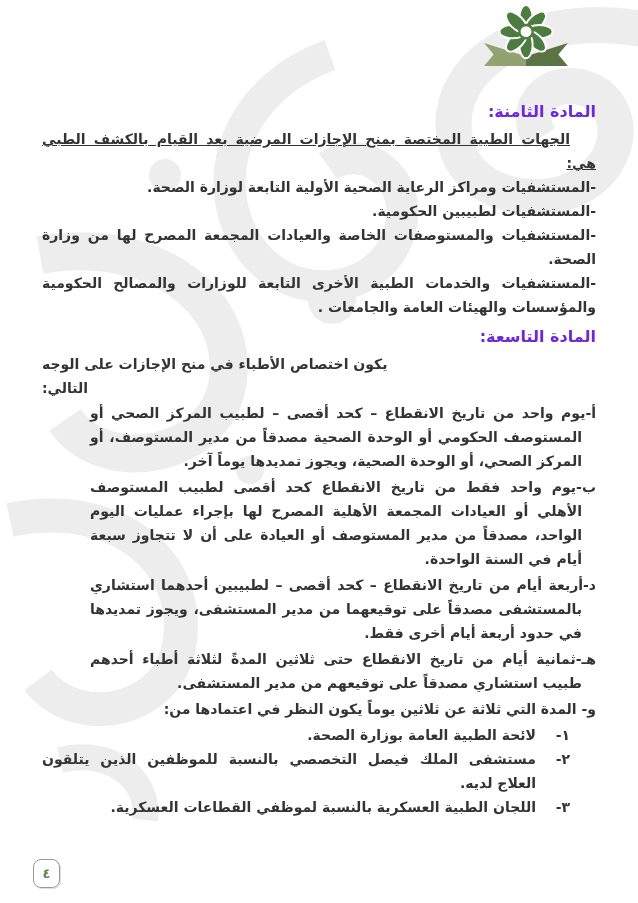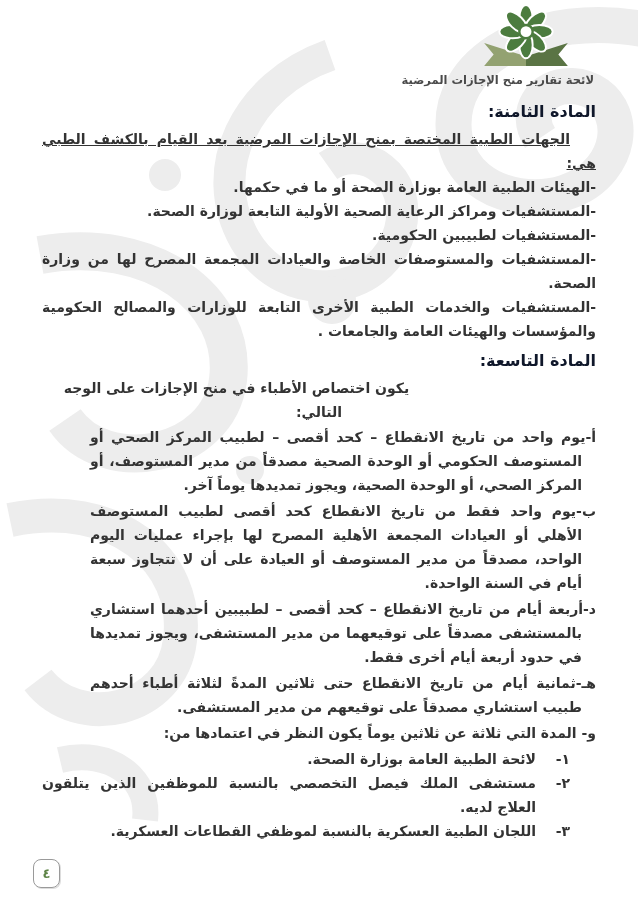--- a/index.html
+++ b/index.html
@@ -24,27 +24,27 @@
     position:absolute; top:73px; right:44px;
     font-size:11.5px; color:#4a4a4a; letter-spacing:0;
   }
   .content {
     position:relative; z-index:1;
     padding:2px 42px 0 42px;
     font-size:14px; line-height:24px;
     text-align:justify;
   }
   .article-title {
-    font-size:16px; color:#0f172a;
+    font-size:16px; color:#6d28d9;
     margin:6px 0 3px; text-align:right;
   }
   .intro-8 { text-indent:26px; margin-bottom:0;text-decoration:underline; }
   .dash-list { list-style:none; }
   .dash-list li { text-align:justify; }
-  .intro-9 { text-align:center; text-indent:165px; margin-bottom:1px; }
+  .intro-9 { text-align:left; text-indent:165px; margin-bottom:1px; }
   .clause { padding-right:14px; text-indent:-14px; margin-bottom:2px;margin-left:48px; }
   .numbered { list-style:none; padding-right:26px; margin-bottom:2px; }
   .numbered li { display:flex; gap:16px; }
   .numbered .num { min-width:18px; }
   .page-number {
     position:absolute; left:33px; bottom:15px; z-index:1;
     width:27px; height:29px;
     border:1.6px solid #9a9a9a; border-radius:8px;
     box-shadow:1px 1px 0 #dddddd;
     display:flex; align-items:center; justify-content:center;
@@ -86,29 +86,27 @@
             <ellipse cx="0" cy="-14" rx="7" ry="14" transform="rotate(135)"></ellipse>
             <ellipse cx="0" cy="-14" rx="7" ry="14" transform="rotate(180)"></ellipse>
             <ellipse cx="0" cy="-14" rx="7" ry="14" transform="rotate(225)"></ellipse>
             <ellipse cx="0" cy="-14" rx="7" ry="14" transform="rotate(270)"></ellipse>
             <ellipse cx="0" cy="-14" rx="7" ry="14" transform="rotate(315)"></ellipse>
           </g>
           <circle cx="0" cy="0" r="7" fill="#ffffff" stroke="#4c7c3f" stroke-width="2.5"></circle>
         </g>
       </svg>
     </div>
-    <div class="caption">لائحة تقارير منح الإجازات المرضية</div>
   </header>
 
   <main class="content">
 
     <h2 class="article-title">المادة الثامنة:</h2>
     <p class="intro-8">الجهات الطبية المختصة بمنح الإجازات المرضية بعد القيام بالكشف الطبي هي:</p>
     <ul class="dash-list">
-      <li>-الهيئات الطبية العامة بوزارة الصحة أو ما في حكمها.</li>
       <li>-المستشفيات ومراكز الرعاية الصحية الأولية التابعة لوزارة الصحة.</li>
       <li>-المستشفيات لطبيبين الحكومية.</li>
       <li>-المستشفيات والمستوصفات الخاصة والعيادات المجمعة المصرح لها من وزارة الصحة.</li>
       <li>-المستشفيات والخدمات الطبية الأخرى التابعة للوزارات والمصالح الحكومية والمؤسسات والهيئات العامة والجامعات .</li>
     </ul>
 
     <h2 class="article-title">المادة التاسعة:</h2>
     <p class="intro-9">يكون اختصاص الأطباء في منح الإجازات على الوجه التالي:</p>
 
     <p class="clause">أ-يوم واحد من تاريخ الانقطاع – كحد أقصى – لطبيب المركز الصحي أو المستوصف الحكومي أو الوحدة الصحية مصدقاً من مدير المستوصف، أو المركز الصحي، أو الوحدة الصحية، ويجوز تمديدها يوماً آخر.</p>

